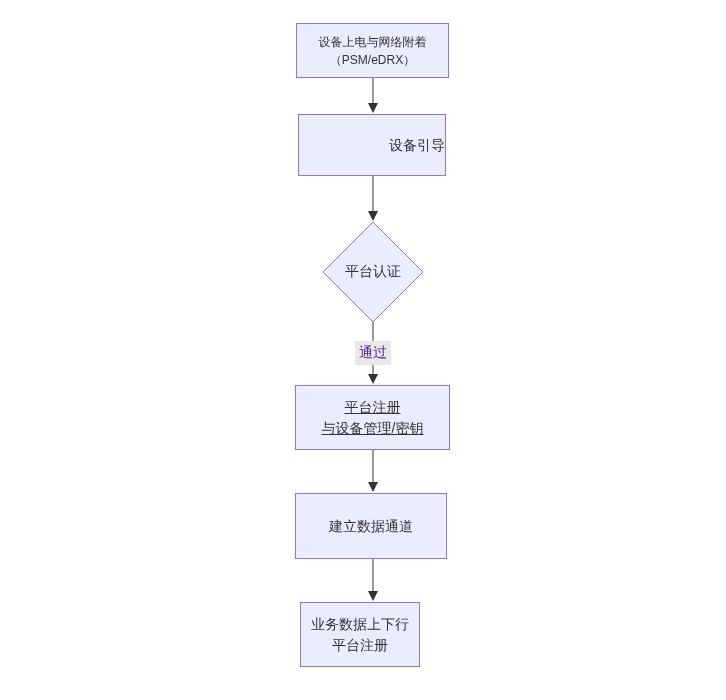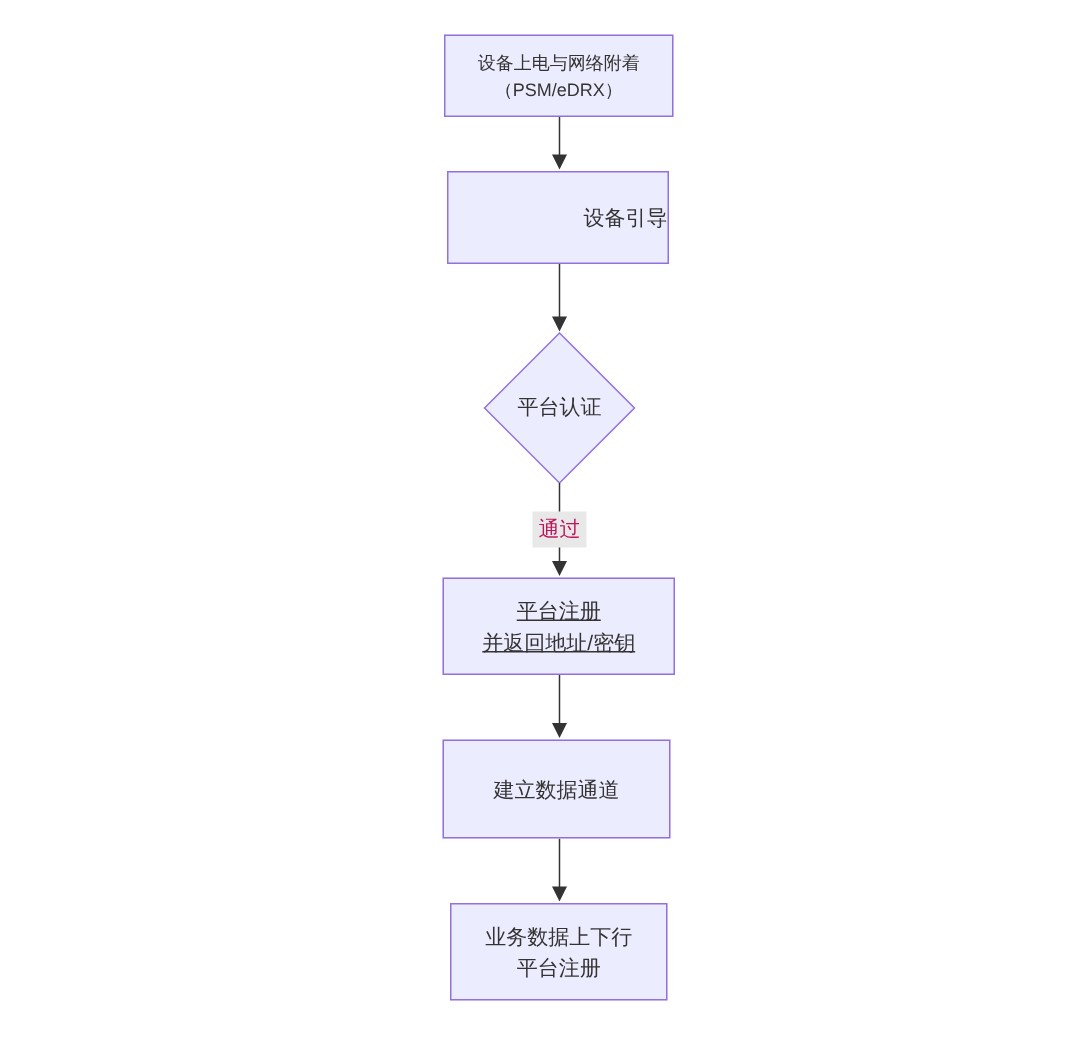--- a/index.html
+++ b/index.html
@@ -53,21 +53,21 @@
     position: absolute;
     left: 355px;
     top: 341px;
     width: 36px;
     height: 24px;
     background: #e8e8e8;
     display: flex;
     align-items: center;
     justify-content: center;
     font-size: 14px;
-    color: #be185d;
+    color: #4c1d95;
   }
 </style>
 </head>
 <body>
 
 <div class="canvas">
 
   <svg class="edge-layer" viewBox="0 0 726 700" xmlns="http://www.w3.org/2000/svg">
 
     <line x1="373" y1="78" x2="373" y2="105" stroke="#333333" stroke-width="1"></line>
@@ -96,25 +96,25 @@
   <div class="node-rect" style="left:298px; top:114px; width:148px; height:62px;align-items:flex-end;">
     <span>设备引导</span>
   </div>
 
   <div class="diamond-label">平台认证</div>
 
   <div class="edge-label">通过</div>
 
   <div class="node-rect" style="left:295px; top:385px; width:155px; height:65px;text-decoration:underline;">
     <span>平台注册</span>
-    <span>并返回地址/密钥</span>
+    <span>与设备管理/密钥</span>
   </div>
 
   <div class="node-rect" style="left:295px; top:493px; width:152px; height:66px;">
     <span>建立数据通道</span>
   </div>
 
-  <div class="node-rect" style="left:300px; top:602px; width:145px; height:65px;">
+  <div class="node-rect" style="left:300px; top:602px; width:120px; height:65px;">
     <span>业务数据上下行</span>
     <span>平台注册</span>
   </div>
 
 </div>
 
 </body></html>

